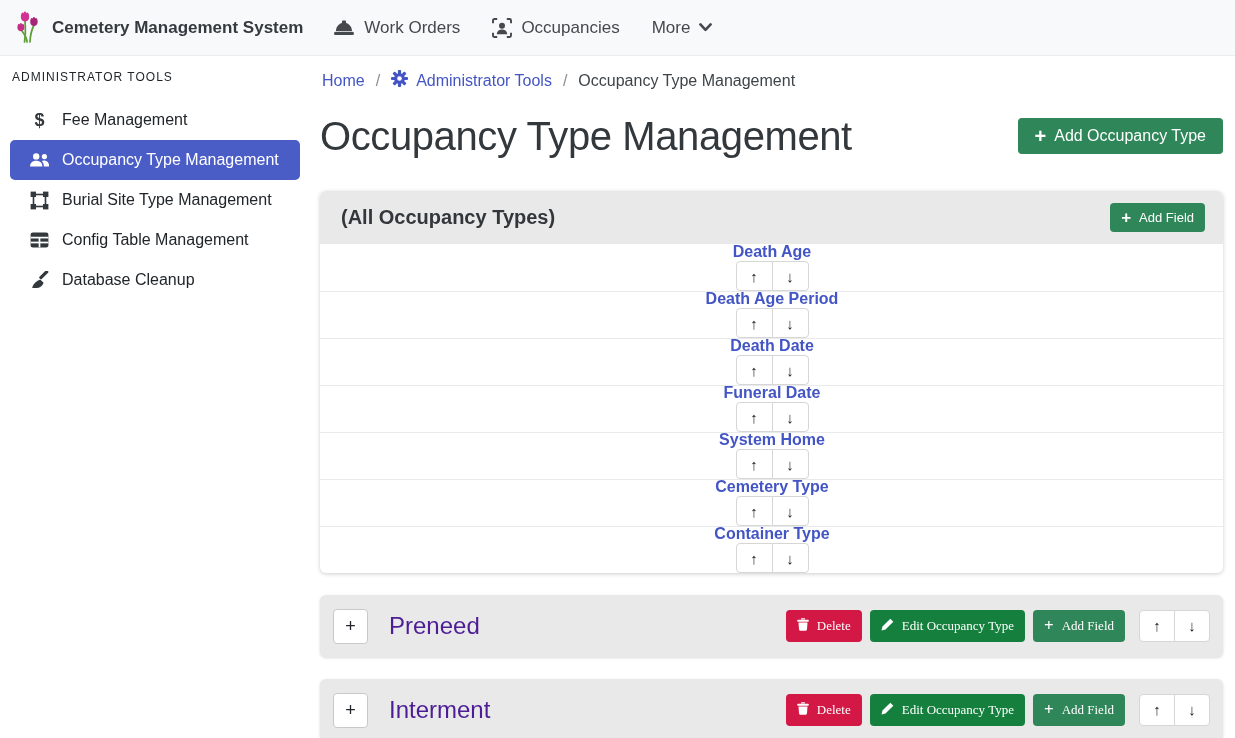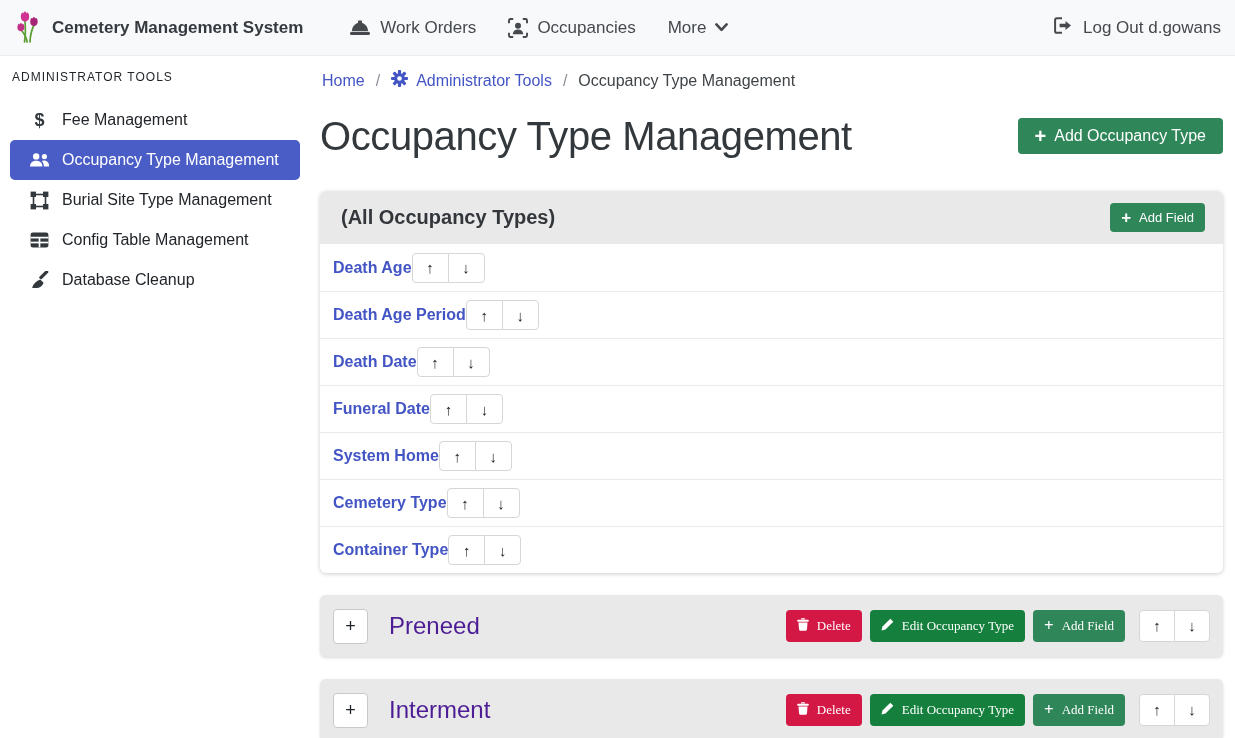--- a/index.html
+++ b/index.html
@@ -7,21 +7,21 @@
   body {
     width:1235px; height:738px; overflow:hidden;
     background:#fff; color:#212529;
     font-family:"Liberation Sans", sans-serif;
   }
   button { font-family:inherit; }
 
   
   .navbar {
     height:56px; background:#f8f9fa; border-bottom:1px solid #ececec;
-    display:flex; align-items:center; padding:0 14px;gap:16px;
+    display:flex; align-items:center; padding:0 14px;
   }
   .brand { display:flex; align-items:center; gap:11px; cursor:pointer; }
   .brand-title { font-size:17px; font-weight:700; color:#343a40; }
   .nav-items { display:flex; align-items:center; margin-left:30px; gap:32px; }
   .nav-item { display:flex; align-items:center; gap:9px; font-size:17px; color:#45494d; cursor:pointer; }
   .nav-item .icn { display:flex; align-items:center; color:#45494d; }
   .nav-right { margin-left:auto; display:flex; align-items:center; gap:10px;
                font-size:17px; color:#45494d; cursor:pointer; }
 
   
@@ -68,22 +68,22 @@
     border-radius:6px; background:#fff; margin-bottom:22px;
     box-shadow:0 1px 4px rgba(0,0,0,.2);
   }
   .card-header {
     background:#e9e9e9; border-radius:6px 6px 0 0; height:53px;
     display:flex; align-items:center; justify-content:space-between;
     padding:0 18px 0 21px;
   }
   .card-title { font-size:20px; font-weight:600; color:#33373b; }
   .field-row {
-    height:47px; display:flex; align-items:center; justify-content:flex-start;
-    padding:0 12px 0 13px; border-top:1px solid #e8eaec;
+    height:47px; display:flex; align-items:center; justify-content:flex-end;
+    padding:0 12px 0 13px; border-top:1px solid #e8eaec;flex-direction:column;
   }
   .field-row:first-child { border-top:none; }
   .field-row:last-child { border-radius:0 0 6px 6px; }
   .field-link { color:#4355c4; font-size:16px; font-weight:700; text-decoration:none; cursor:pointer; }
 
   .arrow-group { display:flex; }
   .arrow-btn {
     width:37px; height:30px; background:#fff; border:1px solid #d6d6d6;
     color:#212529; font-size:15px; display:flex; align-items:center; justify-content:center;
     cursor:pointer; padding:0;
@@ -158,29 +158,20 @@
         <span class="lbl">More</span>
 
     <span class="icn">
           <svg width="13" height="9" viewBox="0 0 13 9" fill="none" stroke="currentColor" stroke-width="2.6" stroke-linecap="round" stroke-linejoin="round">
             <path d="M1.4 1.4 L6.5 6.8 L11.6 1.4"></path>
           </svg>
         </span>
   </div>
     </nav>
 
-  <div class="nav-right">
-    <span class="icn">
-      <svg width="19" height="17" viewBox="0 0 19 17" fill="none" stroke="#45494d" stroke-width="2">
-        <path d="M8 1.2 H3 C1.9 1.2 1.1 2 1.1 3.1 V13.9 C1.1 15 1.9 15.8 3 15.8 H8"></path>
-        <path d="M11.5 4 L17 8.5 L11.5 13 V10.2 H5.6 V6.8 H11.5 Z" fill="#45494d" stroke="none"></path>
-      </svg>
-    </span>
-    <span>Log Out d.gowans</span>
-  </div>
 </header>
 
 <div class="layout">
 
   <aside class="sidebar">
     <div class="sidebar-heading">ADMINISTRATOR TOOLS</div>
     <nav id="sidebar-nav">
         <div class="sidebar-item">
     <span class="icn">
             <span class="dollar-glyph">$</span>

